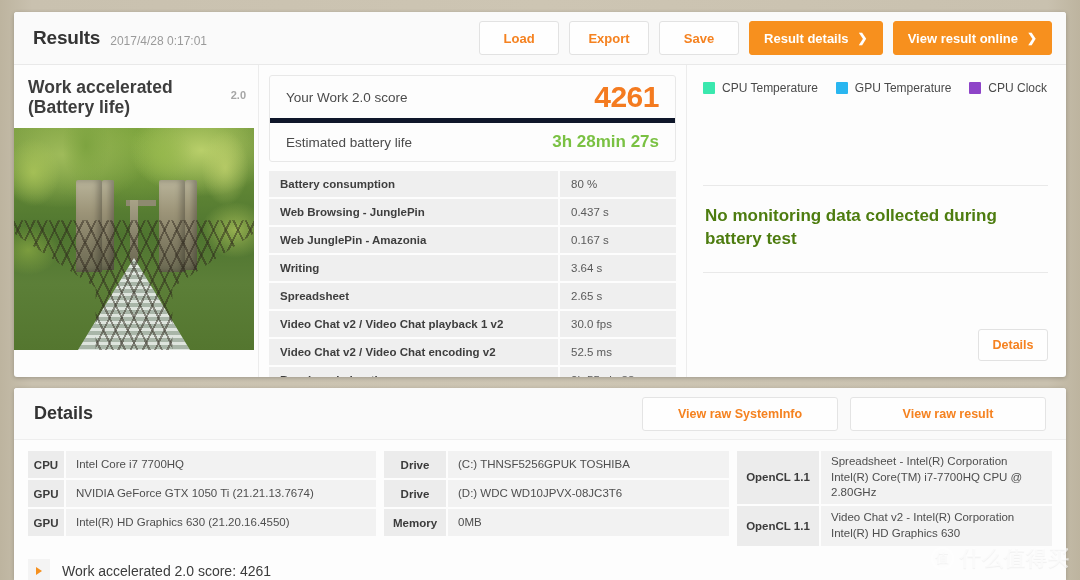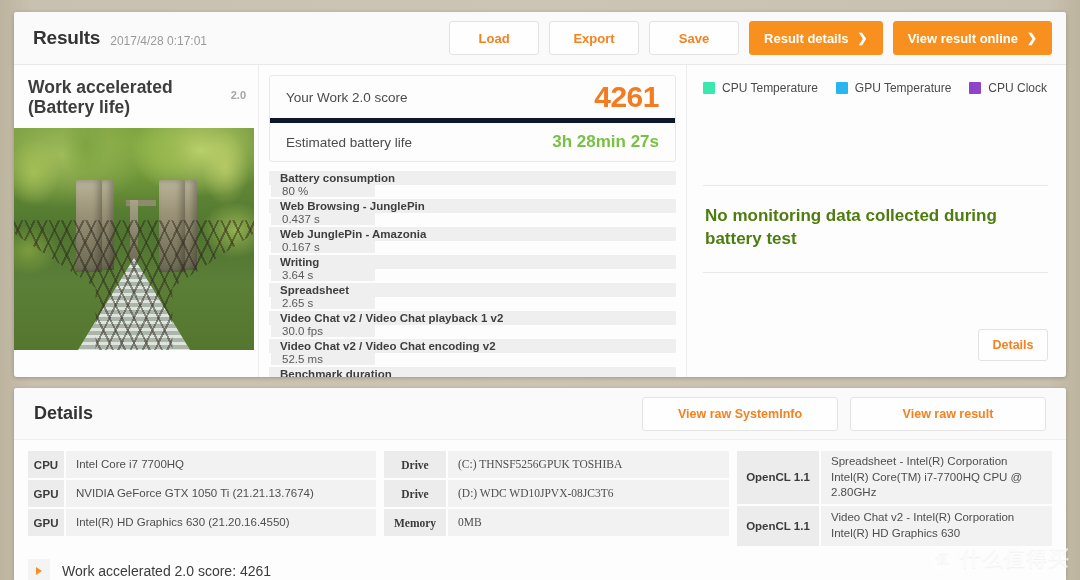--- a/index.html
+++ b/index.html
@@ -61,21 +61,21 @@
     display: flex;
     align-items: center;
     justify-content: center;
     cursor: pointer;
     white-space: nowrap;
   }
   .btn-plain {
     background: #fefefe;
     border: 1px solid #e2e2e2;
     color: #f58220;
-    width: 90px;
+    width: 80px;
   }
   .btn-orange {
     background: #f7901e;
     border: 1px solid #f7901e;
     color: #ffffff;
     padding: 0 14px;
     gap: 9px;
   }
   .chev { font-size: 12px; font-weight: bold; }
 
@@ -215,33 +215,32 @@
     font-size: 30px; font-weight: bold; color: #f47b20;
     letter-spacing: -0.5px;
   }
   .battery-value { font-size: 17px; font-weight: bold; color: #7ac143; }
 
   .metrics { margin-top: 9px; }
   .metric-row {
     display: flex;
     height: 26px;
     margin-bottom: 2px;
-    flex-direction: column;
   }
   .metric-name {
     flex: 1;
     background: #efefef;
     font-size: 11.5px;
     font-weight: bold;
     color: #3e3e3e;
     display: flex; align-items: center;
     padding-left: 11px;
   }
   .metric-val {
-    width: 104px;
+    width: 116px;
     background: #efefef;
     font-size: 11.5px;
     color: #5a5a5a;
     display: flex; align-items: center;
     padding-left: 11px;
     margin-left: 2px;
   }
 
   
   .right-col {
@@ -315,21 +314,21 @@
     min-width: 196px;
   }
 
   .sysinfo {
     display: flex;
     padding: 11px 14px 0 14px;
     gap: 8px;
   }
   .sys-col { display: flex; flex-direction: column; gap: 2px; }
   .sys-col.c1 { width: 348px; }
-  .sys-col.c2 { width: 345px; font-family: Liberation Serif, serif; }
+  .sys-col.c2 { width: 345px; }
   .sys-col.c3 { flex: 1; }
   .sys-row { display: flex; min-height: 27px; }
   .sys-key {
     background: #ececec;
     font-size: 11.5px; font-weight: bold; color: #3b3b3b;
     display: flex; align-items: center; justify-content: center;
     flex-shrink: 0;
     padding: 0 8px;
   }
   .sys-col.c1 .sys-key { width: 36px; }

